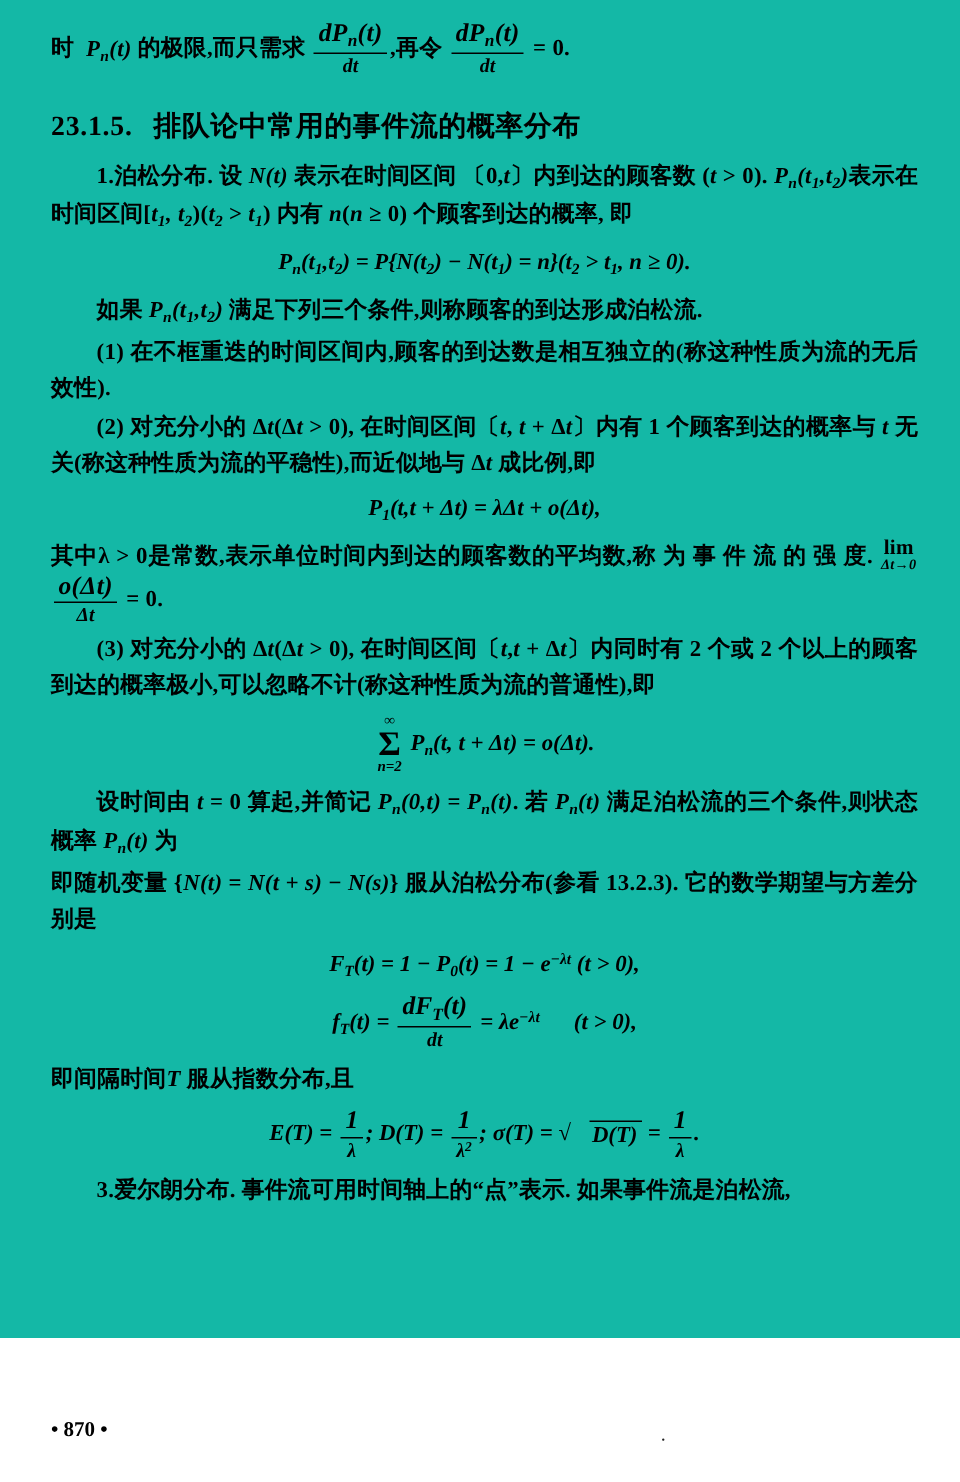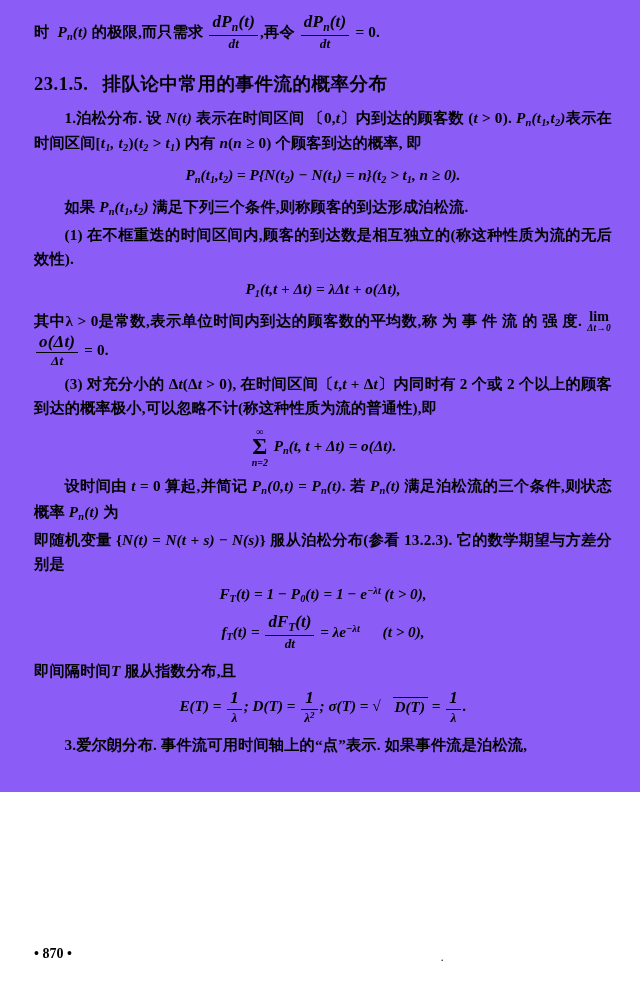--- a/index.html
+++ b/index.html
@@ -12,25 +12,25 @@
     height: 988px;
     position: relative;
     font-family: "Liberation Serif", serif;
     color: #000000;
     overflow: hidden;
   }
   .page {
     position: absolute;
     left: 0; top: 0;
     width: 640px;
-    height: 792px;
+    height: 892px;
     padding: 0;
     box-sizing: border-box;
     
-    background: #8b5cf6;
+    background: #14b8a6;
   }
   .content {
     position: absolute;
     left: 34px;
     top: 14px;
     width: 578px;
   }
   p {
     margin: 0 0 2px 0;
     font-size: 15.2px;
@@ -149,20 +149,23 @@
     </div>
 
     <p class="indent">
       如果 <span class="tall">P<sub>n</sub>(t<sub>1</sub>,t<sub>2</sub>)</span> 满足下列三个条件,则称顾客的到达形成泊松流.
     </p>
 
     <p class="indent">
       (1) 在不框重迭的时间区间内,顾客的到达数是相互独立的(称这种性质为流的无后效性).
     </p>
 
+    <p class="indent">
+      (2) 对充分小的 Δ<span class="tall">t</span>(Δ<span class="tall">t</span> &gt; 0), 在时间区间〔<span class="tall">t</span>, <span class="tall">t</span> + Δ<span class="tall">t</span>〕内有 1 个顾客到达的概率与 <span class="tall">t</span> 无关(称这种性质为流的平稳性),而近似地与 Δ<span class="tall">t</span> 成比例,即
+    </p>
 
     <div class="eq">
       P<sub>1</sub>(t,t + Δt) = λΔt + o(Δt),
     </div>
 
     <p class="noindent">
       其中λ &gt; 0是常数,表示单位时间内到达的顾客数的平均数,称 为 事 件 流 的 强
       度. <span class="limblk"><span class="lw">lim</span><span class="ls">Δt→0</span></span>
       <span class="frac"><span class="num2">o(Δt)</span><span class="den2">Δt</span></span> = 0.
     </p>

